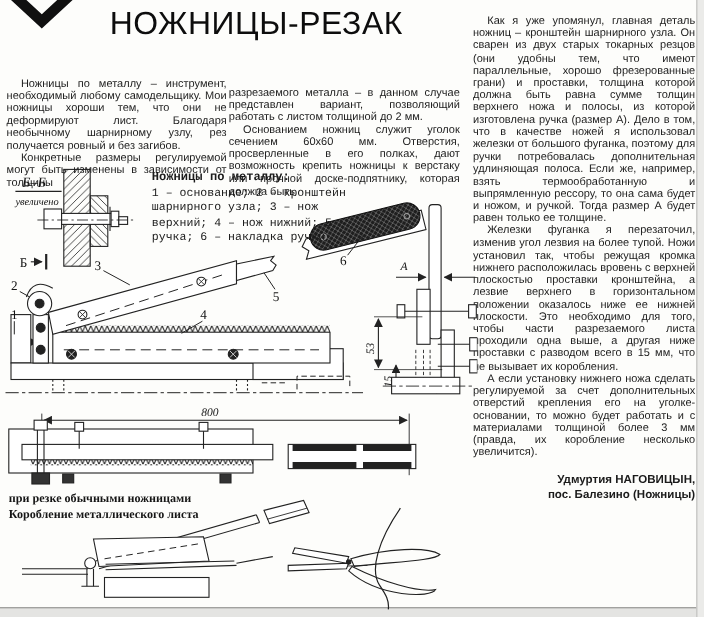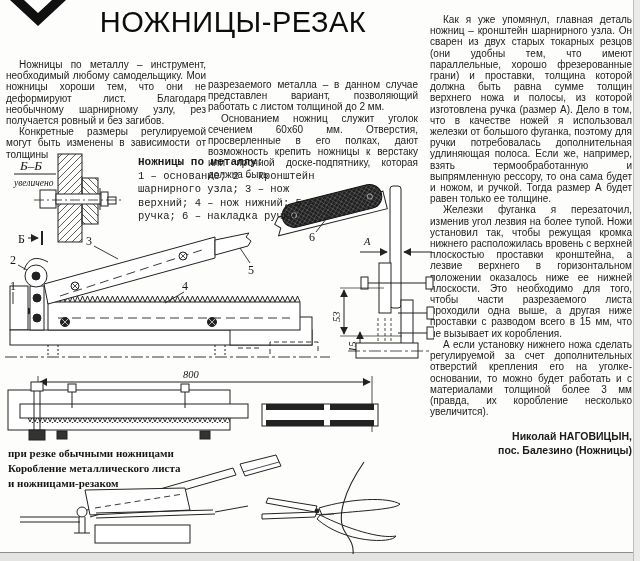--- a/index.html
+++ b/index.html
@@ -5,21 +5,21 @@
   html,body{margin:0;padding:0;}
   body{width:640px;height:561px;position:relative;background:#fdfdfb;overflow:hidden;
        font-family:"Liberation Sans",sans-serif;color:#1b1b1b;}
   .abs{position:absolute;}
   #page-title{left:50px;top:6px;width:366px;text-align:center;
       font-size:29px;font-weight:400;letter-spacing:0.5px;color:#0d0d0d;
       font-family:"Liberation Sans",sans-serif;white-space:nowrap;}
   .col{position:absolute;font-size:10px;line-height:11.2px;text-align:justify;}
   .col p{margin:0;text-indent:13px;}
   .col p.noind{text-indent:0;}
-  #colL{left:6px;top:59px;width:200px;}
+  #colL{left:6px;top:71px;width:200px;}
   #colM{left:208px;top:54px;width:210px;margin-top:25px;}
   #colR{left:430px;top:14px;width:202px;}
   .sig{margin-top:12px;text-align:right;font-weight:bold;font-size:10.5px;line-height:14px;}
   #parts-caption{left:138px;top:156px;width:178px;z-index:3;
       font-family:Liberation Mono, monospace;font-size:10.5px;line-height:13.5px;}
   #parts-caption .cap-title{font-weight:bold;font-size:11px;}
   #warp-caption{left:8px;top:446px;width:200px;z-index:3;
       font-family:"Liberation Serif",serif;font-weight:bold;font-size:11px;line-height:15px;color:#161616;}
   #fig{left:0;top:146px;z-index:1;}
   svg text{font-family:"Liberation Serif",serif;fill:#141414;}
@@ -47,33 +47,32 @@
 </div>
 <div id="colM" class="col">
   <p class="noind">разрезаемого металла – в данном случае представлен вариант, позволяющий работать с листом толщиной до 2 мм.</p>
   <p>Основанием ножниц служит уголок сечением 60х60 мм. Отверстия, просверленные в его полках, дают возможность крепить ножницы к верстаку или прочной доске-подпятнику, которая должна быть</p>
 </div>
 <div id="colR" class="col">
   <p>Как я уже упомянул, главная деталь ножниц – кронштейн шарнирного узла. Он сварен из двух старых токарных резцов (они удобны тем, что имеют параллельные, хорошо фрезерованные грани) и проставки, толщина которой должна быть равна сумме толщин верхнего ножа и полосы, из которой изготовлена ручка (размер А). Дело в том, что в качестве ножей я использовал железки от большого фуганка, поэтому для ручки потребовалась дополнительная удлиняющая полоса. Если же, например, взять термообработанную и выпрямленную рессору, то она сама будет и ножом, и ручкой. Тогда размер А будет равен только ее толщине.</p>
   <p>Железки фуганка я перезаточил, изменив угол лезвия на более тупой. Ножи установил так, чтобы режущая кромка нижнего расположилась вровень с верхней плоскостью проставки кронштейна, а лезвие верхнего в горизонтальном положении оказалось ниже ее нижней плоскости. Это необходимо для того, чтобы части разрезаемого листа проходили одна выше, а другая ниже проставки с разводом всего в 15 мм, что не вызывает их коробления.</p>
   <p>А если установку нижнего ножа сделать регулируемой за счет дополнительных отверстий крепления его на уголке-основании, то можно будет работать и с материалами толщиной более 3 мм (правда, их коробление несколько увеличится).</p>
   <div class="sig">
-    <div>Николай НАГОВИЦЫН,</div>
+    <div>Удмуртия НАГОВИЦЫН,</div>
     <div>пос. Балезино (Ножницы)</div>
   </div>
 </div>
 
 <div id="parts-caption" class="abs">
   <span class="cap-title">Ножницы по металлу:</span><br>
   <span>1 – основание; 2 – кронштейн шарнирного узла; 3 – нож верхний; 4 – нож нижний; 5 – ручка; 6 – накладка ручки</span>
 </div>
 <div id="warp-caption" class="abs">
   <div>при резке обычными ножницами</div>
   <div>Коробление металлического листа</div>
-  <div>и ножницами-резаком</div>
 </div>
 
 <svg id="fig" class="abs" width="434" height="409" viewBox="0 0 434 409">
   <defs>
     <pattern id="hA" width="7" height="7" patternUnits="userSpaceOnUse">
       <path d="M0,7 L7,0" stroke="#333" stroke-width="0.8"></path>
     </pattern>
     <pattern id="hB" width="7" height="7" patternUnits="userSpaceOnUse">
       <path d="M0,0 L7,7" stroke="#333" stroke-width="0.8"></path>
     </pattern>

